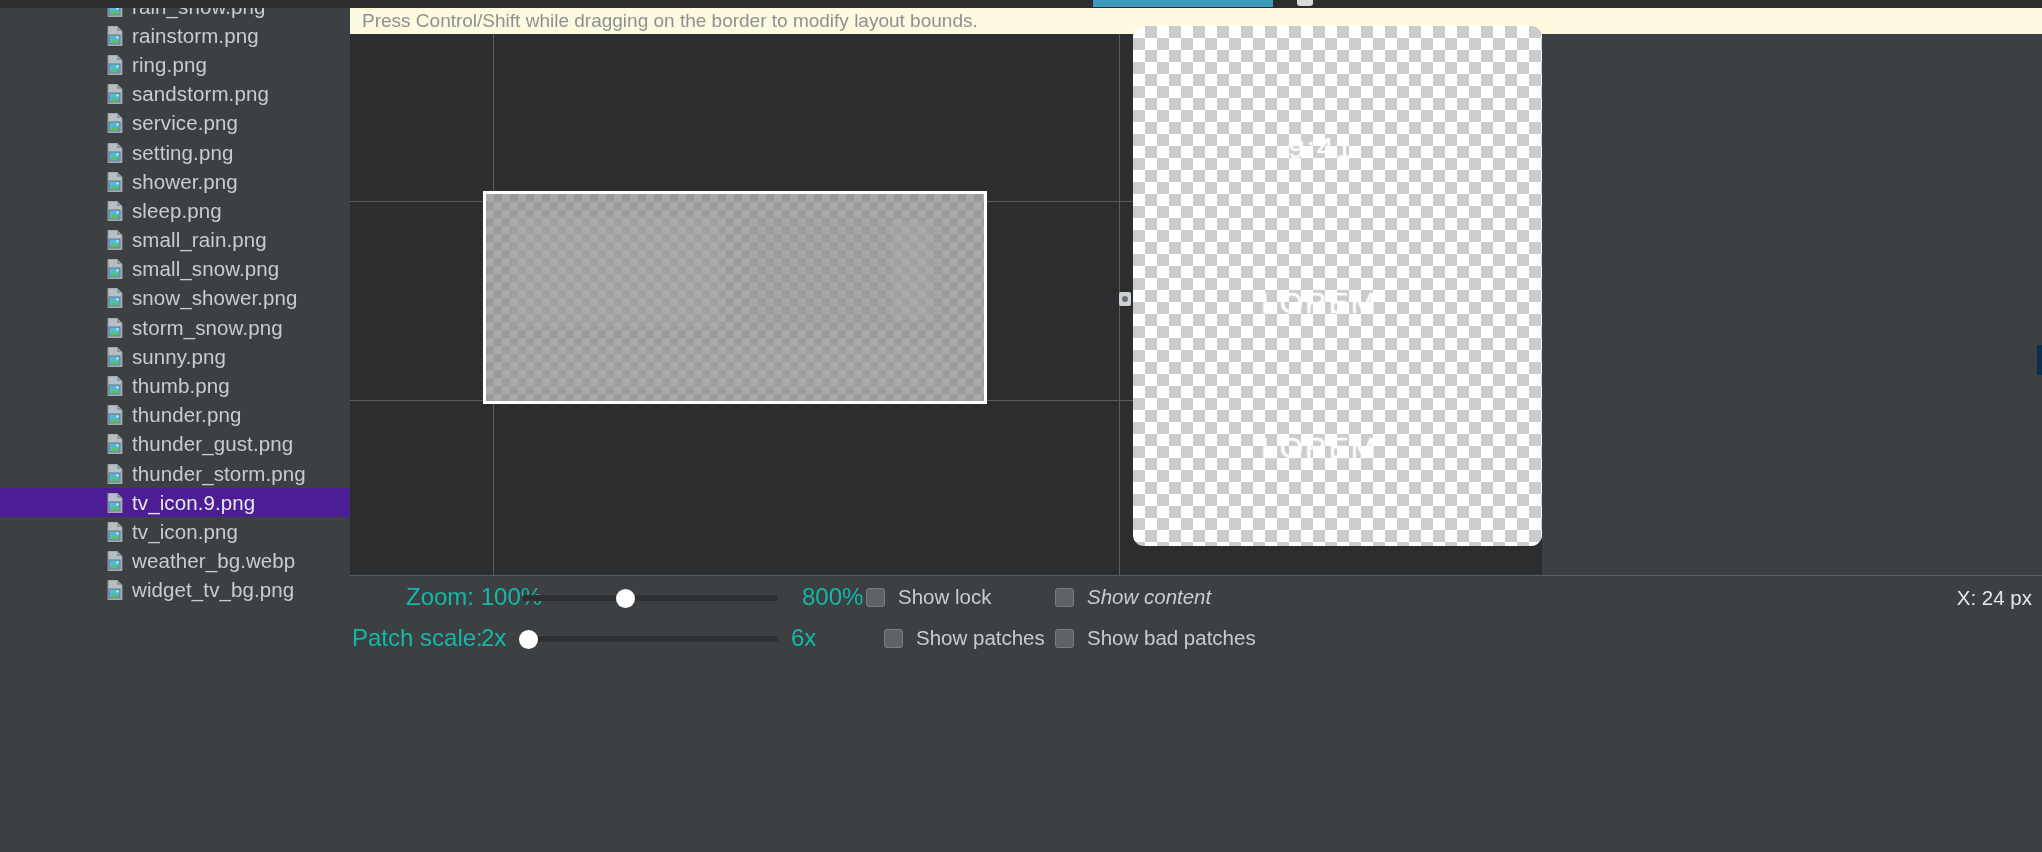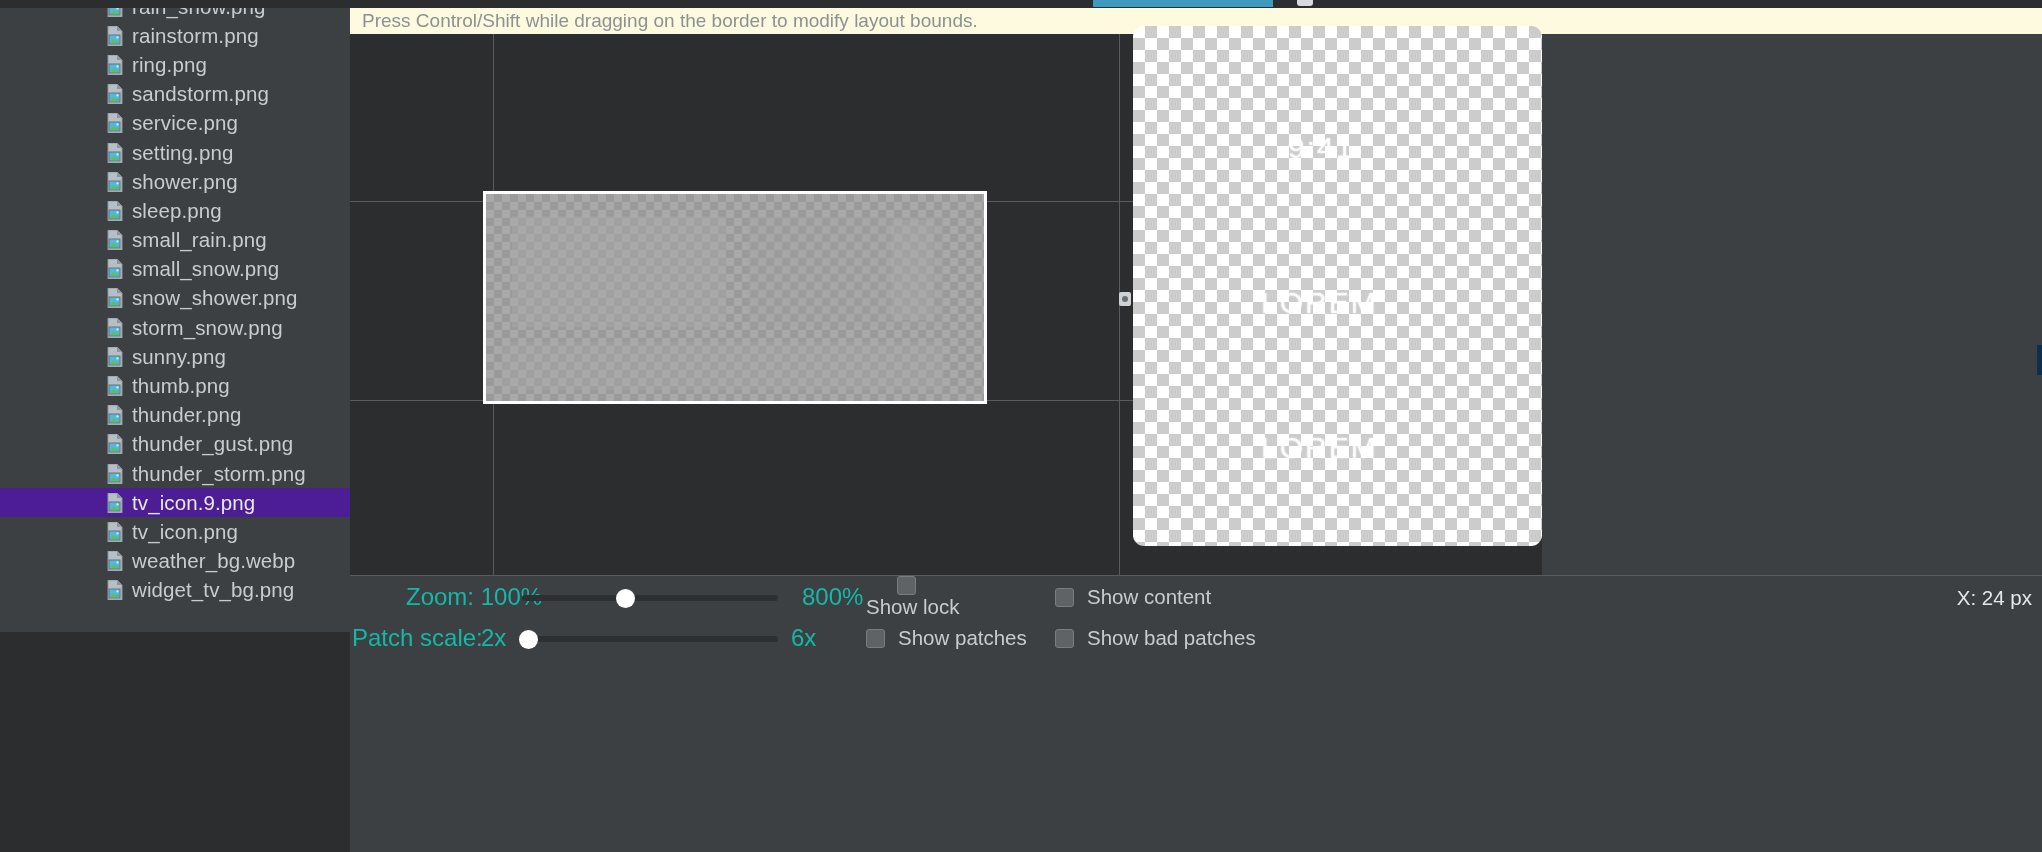--- a/index.html
+++ b/index.html
@@ -24,21 +24,21 @@
     position: absolute; left: 1093px; top: 0; width: 180px; height: 7px;
     background: #3f9bbd;
   }
   .tab-dot {
     position: absolute; left: 1297px; top: 0px; width: 16px; height: 6px;
     background: #d8dadc; border-radius: 0 0 3px 3px;
   }
 
   
   .sidebar {
-    position: absolute; left: 0; top: 8px; width: 350px; height: 624px;
+    position: absolute; left: 0; top: 8px; width: 350px; height: 844px;
     background: #3c4043;
     overflow: hidden;
   }
   .file-row {
     display: flex; align-items: center;
     height: 29.2px; padding-left: 106px;
     position: relative;
   }
   .file-row.selected { background: #4c1d95; }
   .file-row.selected::after {
@@ -188,23 +188,23 @@
   .checkbox-item {
     position: absolute; display: flex; align-items: center;
   }
   .cb-box {
     width: 19px; height: 19px; border-radius: 3px;
     background: #606366; border: 1px solid #7a7d80;
     margin-right: 13px; flex: 0 0 19px;
   }
   .cb-label { font-size: 20.5px; color: #c9ccce; white-space: nowrap; }
 
-  .cb-lock    { left: 516px; flex-direction: column; }
-  .cb-content { left: 705px; }
-  .cb-patches { left: 516px; }
+  .cb-lock    { left: 516px; }
+  .cb-content { left: 705px; font-style: italic; }
+  .cb-patches { left: 534px; }
   .cb-bad     { left: 705px; }
 
   .coord {
     position: absolute; font-size: 20.5px; color: #e4e6e8;
     right: 10px; white-space: nowrap;
   }
   .coord-x { top: 10px; }
   .coord-y { top: 51px; }
 
   .watermark {

